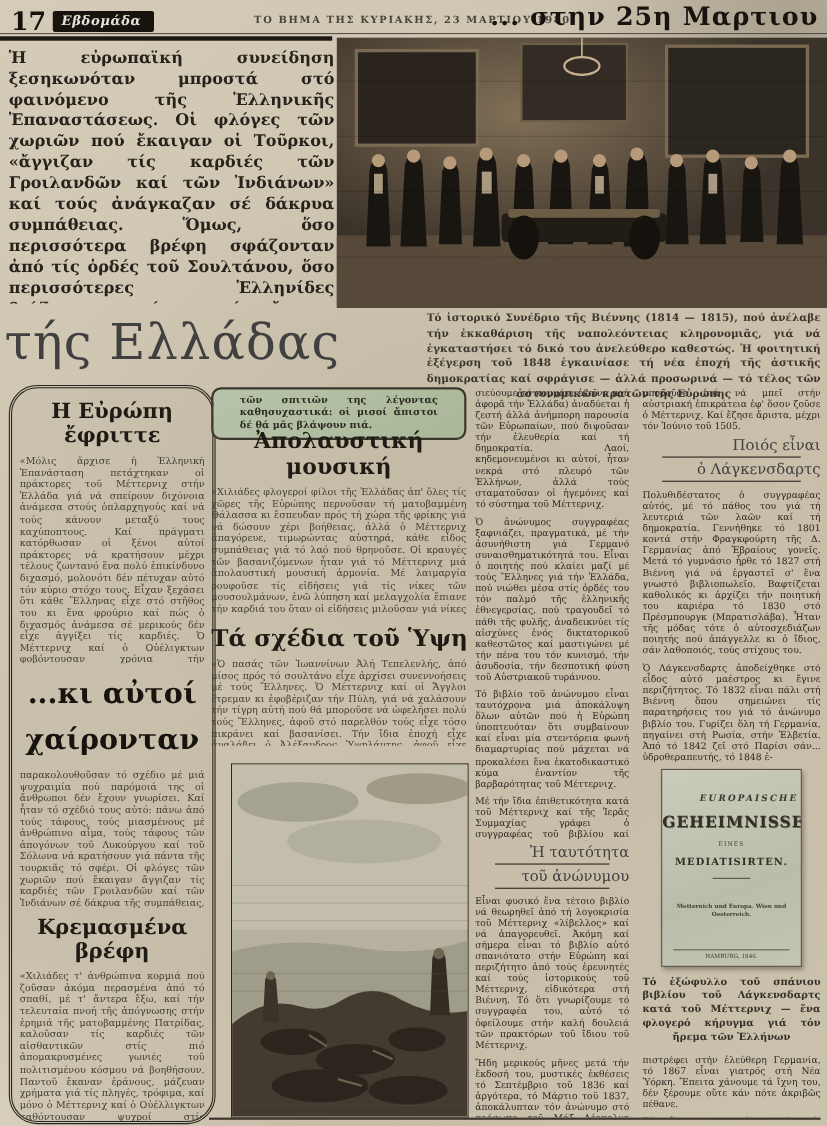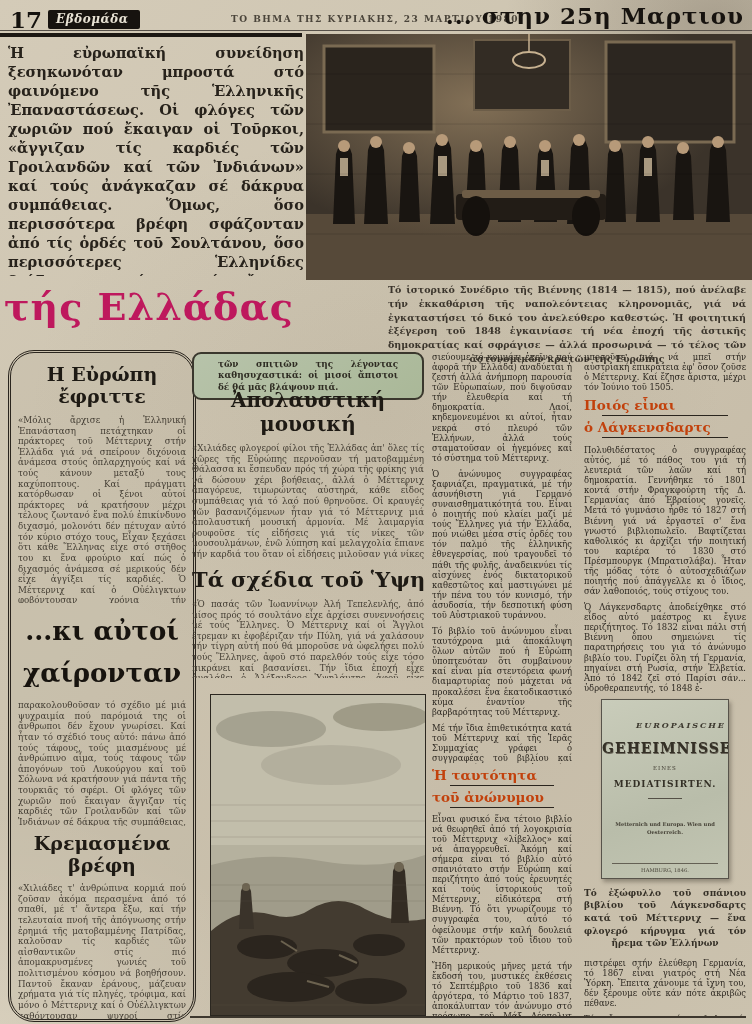--- a/index.html
+++ b/index.html
@@ -18,37 +18,37 @@
   .pagenum{font-size:23px;font-weight:bold;color:#15120e;}
   .badge{background:#17130f;color:#e8e2d4;font-style:italic;font-weight:bold;
     font-size:12px;padding:2px 12px 3px 8px;border-radius:2px;letter-spacing:.5px;}
   .masthead{font-size:9px;letter-spacing:1.5px;color:#4a443a;font-weight:bold;text-align:center;}
   .theme{font-size:23px;font-weight:bold;color:#17130f;letter-spacing:1px;}
   .rule-thin{background:#57514a;height:1px;}
   .rule-thick{background:#1c1813;height:4px;}
   
   .lead{font-size:14.6px;line-height:1.3;text-align:justify;color:#27221b;font-weight:600;}
   
-  .headline{font-size:38px;font-weight:bold;color:#be185d;letter-spacing:1px;white-space:nowrap;}
+  .headline{font-size:45px;font-weight:normal;color:#404040;letter-spacing:1px;white-space:nowrap;}
   .photo-caption{font-size:9.5px;line-height:1.45;font-weight:bold;color:#3b352c;
     text-align:justify;text-align-last:center;}
   
   .body-text{font-size:8.7px;line-height:1.22;text-align:justify;color:#433d33;}
   .body-sm{font-size:8.4px;line-height:1.2;text-align:justify;color:#46403５;}
   .col-head{font-weight:bold;color:#1e1a14;text-align:center;}
   .box-c1{border:3px double #2a251e;padding:8px 7px;background:rgba(186,178,160,.25);
     overflow:hidden;}
   .bighead{font-size:26px;font-weight:bold;text-align:center;line-height:1.6;color:#17130e;}
   .notebox{background:linear-gradient(145deg,#b7c3aa,#aab898);border:2px solid #3a372d;
     border-radius:9px;padding:5px 24px;font-size:8.8px;font-weight:bold;color:#2e2b22;
     line-height:1.3;text-align:justify;overflow:hidden;}
   .headrule{border-top:1.5px solid #2a251e;margin:2px 18px;}
   .frame{border:1.5px solid #2b2720;}
   
-  .who-head{font-size:13.5px;font-weight:bold;text-align:left;color:#c2410c;line-height:1.1;}
+  .who-head{font-size:13.5px;font-weight:normal;text-align:right;color:#404040;line-height:1.1;}
   
   .bookcover{background:linear-gradient(160deg,#c9ccba,#b9bdaa 60%,#c2c5b2);
     border:1px solid #57534a;box-shadow:2px 3px 4px rgba(40,35,25,.35);
     text-align:center;overflow:hidden;position:relative;}
   .bc1{font-style:italic;font-size:8px;letter-spacing:2px;font-weight:bold;color:#3c382e;margin-top:20px;padding-left:32px;}
   .bc2{font-size:14px;font-weight:bold;letter-spacing:1px;color:#34302６;color:#343026;margin-top:10px;
     text-shadow:.5px .5px 0 #6a665a;}
   .bc3{font-size:5.5px;letter-spacing:1px;color:#45413６;color:#454136;margin-top:9px;}
   .bc4{font-size:9px;font-weight:bold;letter-spacing:1px;color:#343026;margin-top:8px;}
   .bcrule{width:34px;border-top:1px solid #54504６;border-top:1px solid #545046;margin:9px auto 0;}

